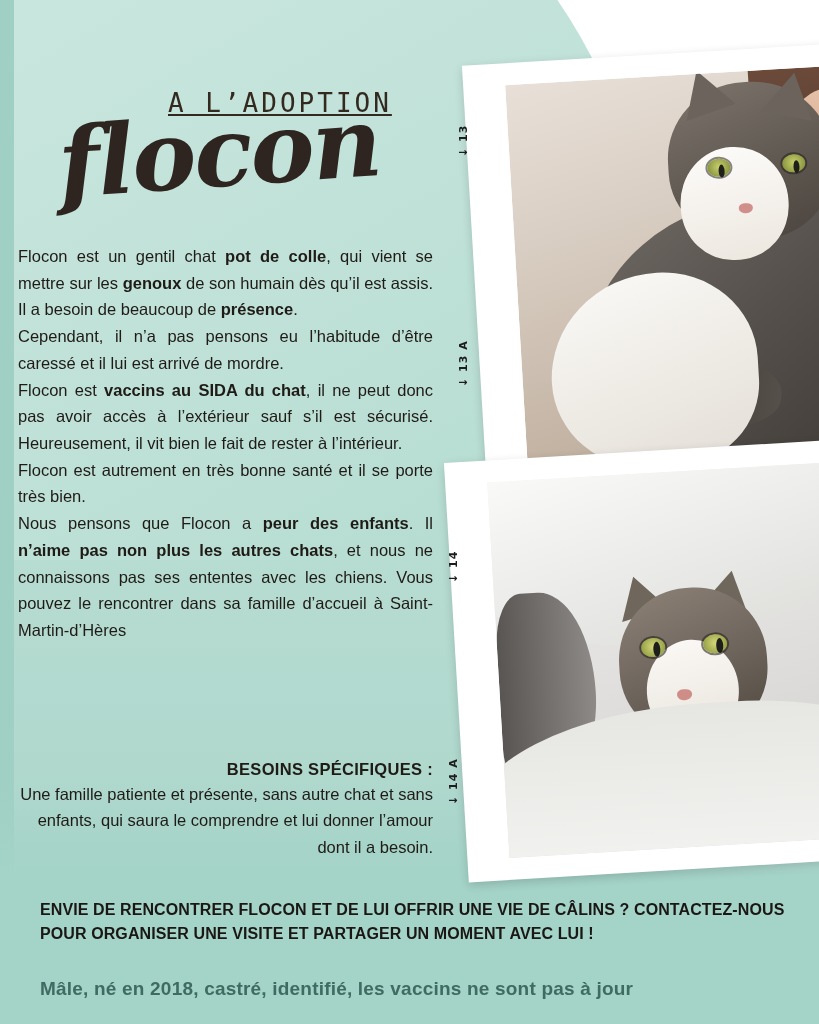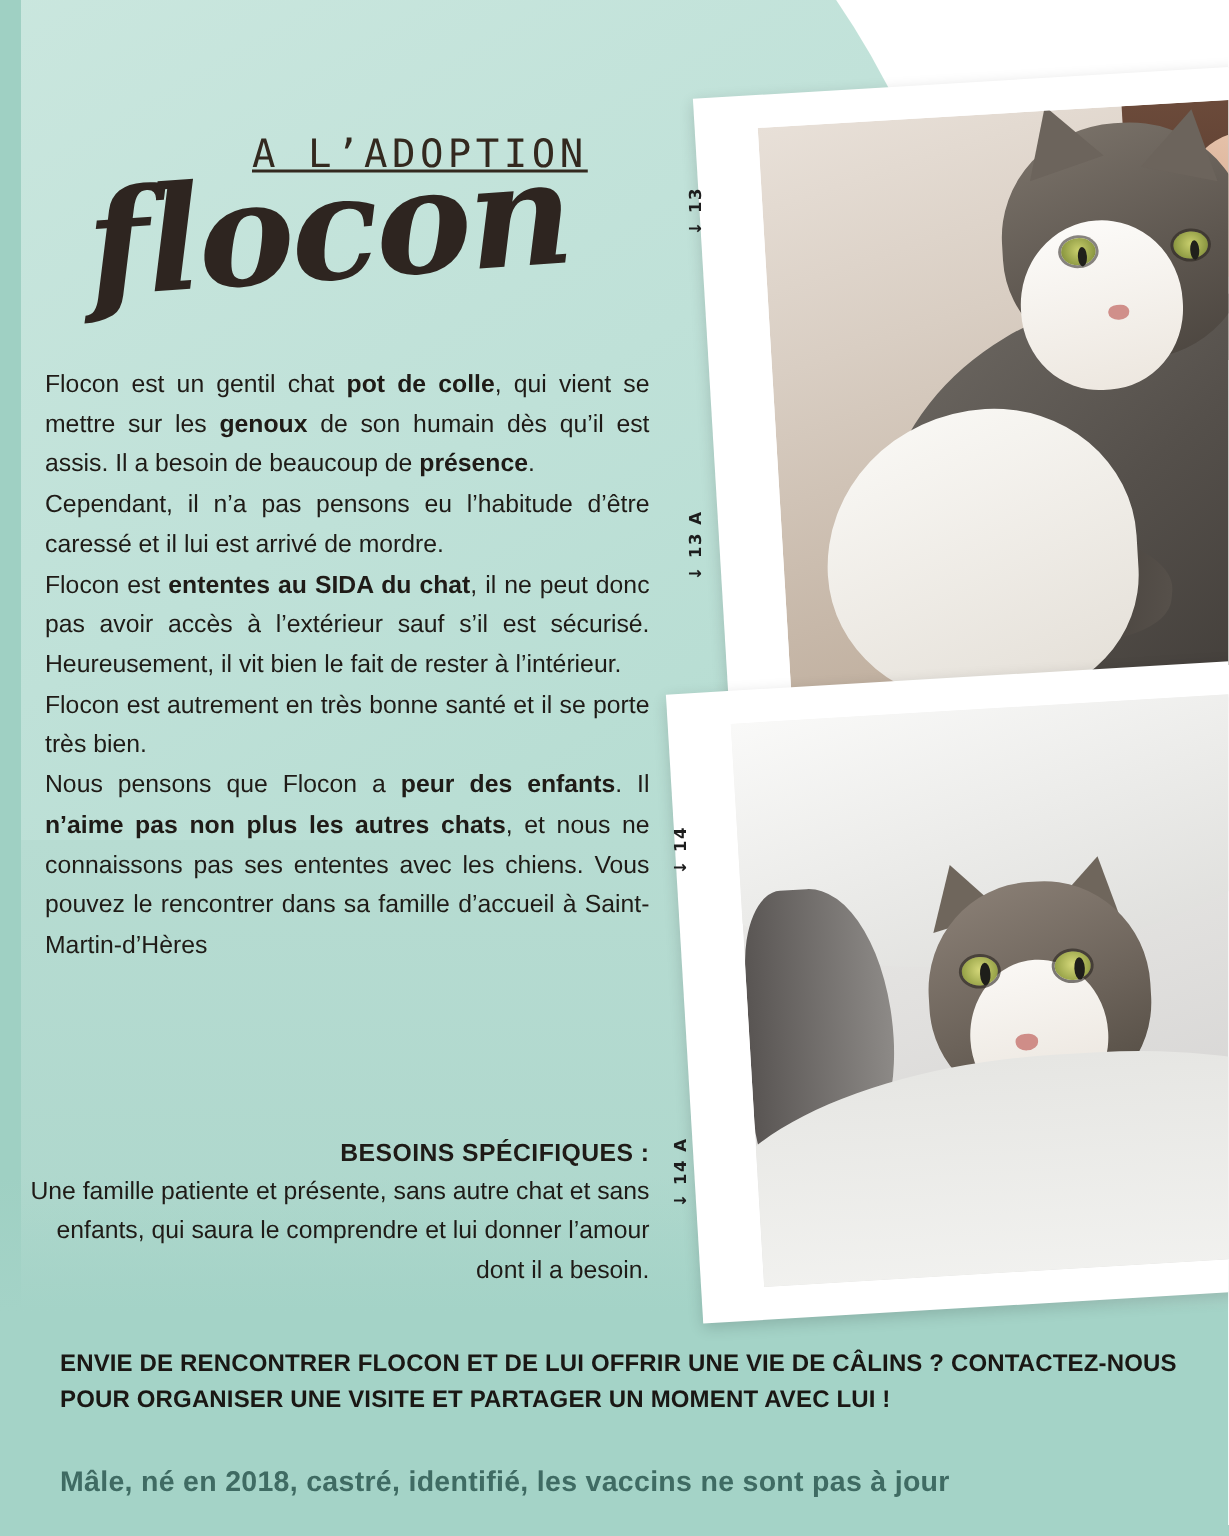--- a/index.html
+++ b/index.html
@@ -104,21 +104,21 @@
     left: 18px;
     top: 243px;
     width: 415px;
     font-size: 16.5px;
     line-height: 1.62;
     color: #1f1b17;
     text-align: justify;
     text-justify: inter-word;
   }
   .body-copy p {
-    margin: 0 0 0 12px;
+    margin: 0 0 0 0;
   }
   .body-copy b { font-weight: 700; }
 
   
   .needs {
     position: absolute;
     left: 18px;
     top: 760px;
     width: 415px;
     text-align: right;
@@ -415,21 +415,21 @@
   <div class="film-marks">
     <span class="mark m1">↓ 13</span>
     <span class="mark m2">↓ 13 A</span>
     <span class="mark m3">↓ 14</span>
     <span class="mark m4">↓ 14 A</span>
   </div>
 
   <div class="body-copy" id="body-copy">
       <p><span>Flocon est un gentil chat </span><b>pot de colle</b><span>, qui vient se mettre sur les </span><b>genoux</b><span> de son humain dès qu’il est assis. Il a besoin de beaucoup de </span><b>présence</b><span>.</span></p>
       <p><span>Cependant, il n’a pas pensons eu l’habitude d’être caressé et il lui est arrivé de mordre.</span></p>
-      <p><span>Flocon est </span><b>ententes au SIDA du chat</b><span>, il ne peut donc pas avoir accès à l’extérieur sauf s’il est sécurisé. Heureusement, il vit bien le fait de rester à l’intérieur.</span></p>
+      <p><span>Flocon est </span><b>vaccins au SIDA du chat</b><span>, il ne peut donc pas avoir accès à l’extérieur sauf s’il est sécurisé. Heureusement, il vit bien le fait de rester à l’intérieur.</span></p>
       <p><span>Flocon est autrement en très bonne santé et il se porte très bien.</span></p>
       <p><span>Nous pensons que Flocon a </span><b>peur des enfants</b><span>. Il </span><b>n’aime pas non plus les autres chats</b><span>, et nous ne connaissons pas ses ententes avec les chiens. Vous pouvez le rencontrer dans sa famille d’accueil à Saint-Martin-d’Hères</span></p>
     </div>
 
   <div class="needs">
     <div class="needs-title">BESOINS SPÉCIFIQUES :</div>
     <div class="needs-text">Une famille patiente et présente, sans autre chat et sans enfants, qui saura le comprendre et lui donner l’amour dont il a besoin.</div>
   </div>
 
   <div class="cta">ENVIE DE RENCONTRER FLOCON ET DE LUI OFFRIR UNE VIE DE CÂLINS ? CONTACTEZ-NOUS POUR ORGANISER UNE VISITE ET PARTAGER UN MOMENT AVEC LUI !</div>

